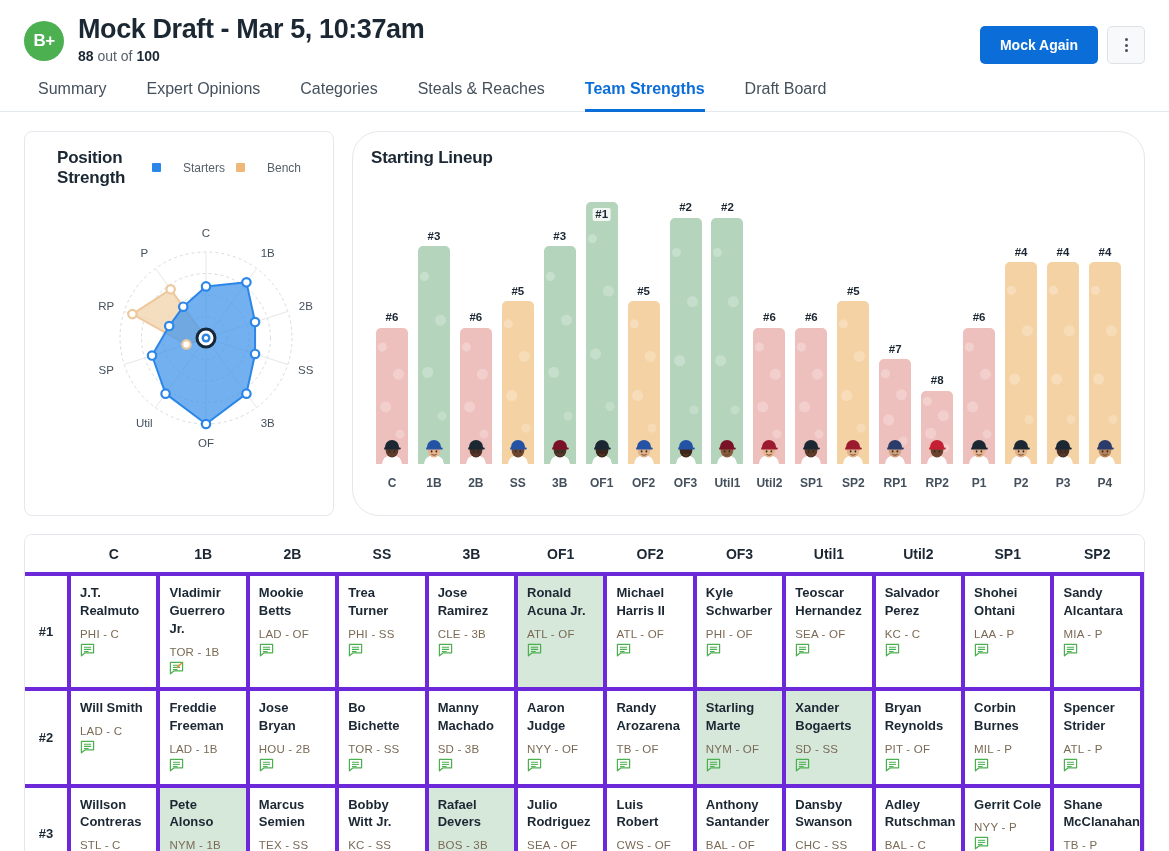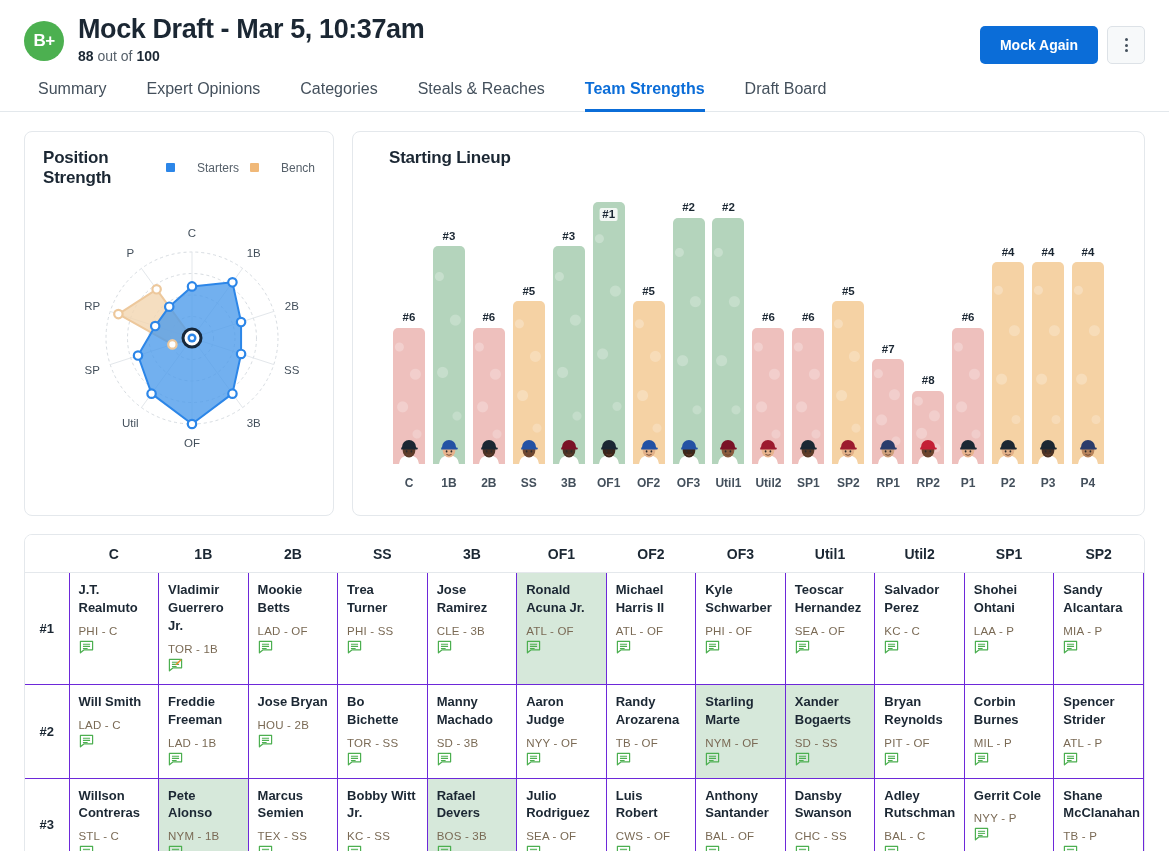--- a/index.html
+++ b/index.html
@@ -58,22 +58,22 @@
     cursor:pointer; border-bottom:3px solid transparent;
     margin-bottom:-1px; white-space:nowrap;margin-left:14px;
   }
   .tab.active { color:#0b6dd8; font-weight:bold; border-bottom-color:#0b6dd8; }
 
   
   .cards-row { display:flex; gap:18px; padding:19px 24px 0 24px; }
   .card {
     border:1px solid #e4e8ec; border-radius:8px; background:#fff;
   }
-  .card-radar { width:310px; height:385px; padding:16px 18px; flex:0 0 auto; }
-  .card-bars  { flex:1 1 auto; height:385px; padding:16px 36px; }
+  .card-radar { width:310px; height:385px; padding:16px 32px; flex:0 0 auto; }
+  .card-bars  { flex:1 1 auto; height:385px; padding:16px 18px;border-radius:27px; }
 
   .card-head { display:flex; align-items:center; }
   .card-title { font-size:17px; font-weight:bold; color:#1b2733; letter-spacing:-0.2px; }
   .legend { display:flex; align-items:center; gap:11px; margin-left:16px; }
   .legend-item { display:flex; align-items:center; gap:22px; font-size:12px; color:#56606a; }
   .legend-swatch { width:9px; height:9px; border-radius:1px; display:block; }
 
   .radar-wrap { position:relative; width:100%; height:330px; }
   .bars-wrap { position:relative; width:100%; height:330px; }
 
@@ -123,21 +123,21 @@
     border-radius:8px; background:#fff; overflow:hidden;
   }
   table.lineup { border-collapse:collapse; width:100%; table-layout:fixed; }
   table.lineup th {
     font-size:14px; font-weight:bold; color:#1b2733;
     padding:11px 0 10px 0; text-align:center;
     border-bottom:1px solid #e4e8ec; background:#fff;
   }
   table.lineup th.rowhead-col { width:44px; }
   table.lineup td {
-    border:1px solid #6d28d9; vertical-align:top;
+    border:4px solid #6d28d9; vertical-align:top;
     padding:8px 9px 7px 9px; height:86px;
   }
   table.lineup td.rowhead {
     text-align:center; vertical-align:middle;
     font-size:13px; font-weight:bold; color:#1b2733;
     background:#fff; padding:0; border-left:none;
   }
   td.hl { background:#d6e8da; }
   .pname { font-size:13px; font-weight:bold; color:#1b2733; line-height:1.38; }
   .pteam { font-size:11.5px; color:#7a6a55; margin-top:8px; letter-spacing:0.2px; }

